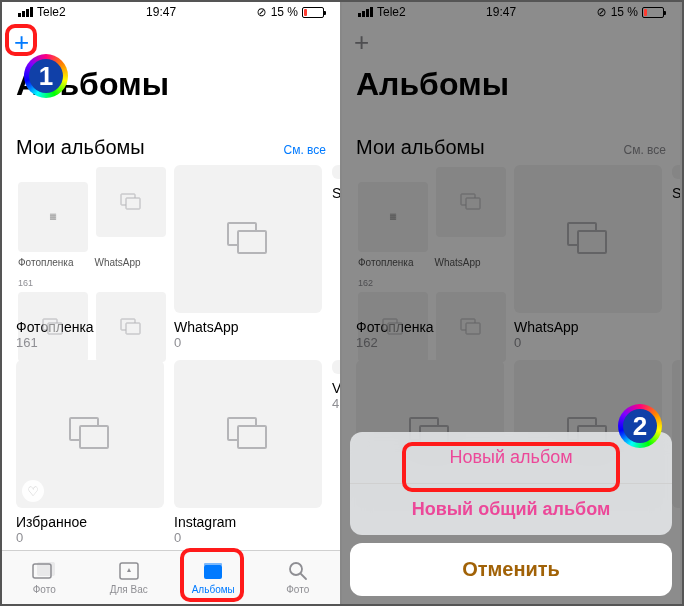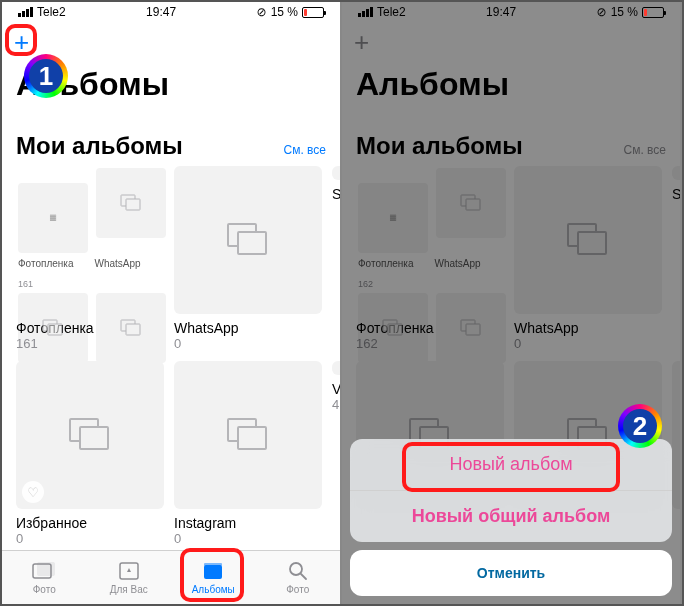--- a/index.html
+++ b/index.html
@@ -14,21 +14,21 @@
   .signal-bars span:nth-child(2){height:6px}
   .signal-bars span:nth-child(3){height:8px}
   .signal-bars span:nth-child(4){height:10px}
   .battery { width: 22px; height: 11px; border: 1px solid #000; border-radius: 2px; position: relative; }
   .battery::after { content:""; position:absolute; right:-3px; top:3px; width:2px; height:4px; background:#000; border-radius:0 1px 1px 0;}
   .battery-fill { position:absolute; left:1px; top:1px; bottom:1px; width:15%; background:#ff3b30; border-radius:1px; }
   .nav-row { height: 40px; display: flex; align-items: center; padding: 0 12px; }
   .plus-btn { font-size: 26px; color: #007aff; font-weight: 300; line-height: 1; }
   .title-row { padding: 4px 14px 12px; font-size: 32px; font-weight: 700; }
   .section-head { display: flex; justify-content: space-between; align-items: baseline; padding: 0 14px 6px; }
-  .section-head h2 { font-size: 24px; font-weight: 700; }
+  .section-head h2 { font-size: 20px; font-weight: 400; }
   .see-all { color: #007aff; font-size: 12px; margin-top: 28px; }
   .album-row { display: flex; gap: 10px; padding: 0 14px; }
   .album-card { width: 148px; flex: 0 0 148px; }
   .thumb { width: 148px; height: 148px; background: #f2f2f2; border-radius: 6px; position: relative; overflow: hidden; display:flex; align-items:center; justify-content:center;}
   .thumb-sm { width: 70px; height: 70px; background:#f2f2f2; border-radius:4px; display:inline-flex; align-items:center; justify-content:center; margin:2px;}
   .thumb-grid { display:flex; flex-wrap:wrap; width:148px; height:148px; align-content:flex-start;}
   .album-name { font-size: 14px; margin-top: 6px; color: #000; white-space: nowrap; overflow: hidden; text-overflow: ellipsis;}
   .album-count { font-size: 13px; color: #8e8e93; }
   .stack-icon { width: 42px; height: 34px; position: relative; opacity: 0.6; }
   .stack-icon::before, .stack-icon::after { content:""; position:absolute; border:2px solid #8e8e93; border-radius:2px; background:#f2f2f2;}
@@ -42,21 +42,21 @@
   .tab.active { color:#007aff; }
   .tab-icon { width:24px; height:22px; display:flex; align-items:center; justify-content:center;}
   .content { position:absolute; top:20px; bottom:54px; left:0; right:0; overflow:hidden;}
   .phone.right .content { bottom:0; }
   .album-row2 { display:flex; gap:10px; padding:10px 14px 0; }
   
   .sheet-wrap { position:absolute; left:8px; right:8px; bottom:8px; z-index:10;}
   .sheet-block { background: #eef0f2cc; backdrop-filter: blur(10px); border-radius: 12px; overflow: hidden; margin-bottom: 8px; }
   .sheet-item { text-align:center; padding:15px 0; color:#ec4899; font-size:18px; border-bottom:1px solid #d0d0d0; }
   .sheet-item:last-child { border-bottom: none; font-weight: bold; }
-  .cancel-block { background:#fff; border-radius:12px; text-align:center; padding:15px 0; color:#0369a1; font-size:14px; font-weight:600;}
+  .cancel-block { background:#fff; border-radius:12px; text-align:center; padding:15px 0; color:#a16207; font-size:20px; font-weight:600;}
   
   .hl { position:absolute; border:4px solid #ff1a1a; border-radius:10px; z-index:20; pointer-events:none;}
   .badge-num { position:absolute; width:44px; height:44px; border-radius:50%; z-index:25; display:flex; align-items:center; justify-content:center; font-size:26px; font-weight:800; color:#fff;
     background: conic-gradient(#ff0080,#ff8000,#ffff00,#00ff00,#00ffff,#0000ff,#8000ff,#ff0080);}
   .badge-num span { background:#1040a8; width:34px; height:34px; border-radius:50%; display:flex; align-items:center; justify-content:center;}
   .peek { flex:0 0 14px; width:14px; background:#f2f2f2; border-radius:6px 0 0 6px; align-self:stretch; margin-top:0;}
   .peek-wrap{display:flex; flex-direction:column;}
   .mini-thumb-row{white-space:nowrap;}
 </style>
 </head>

